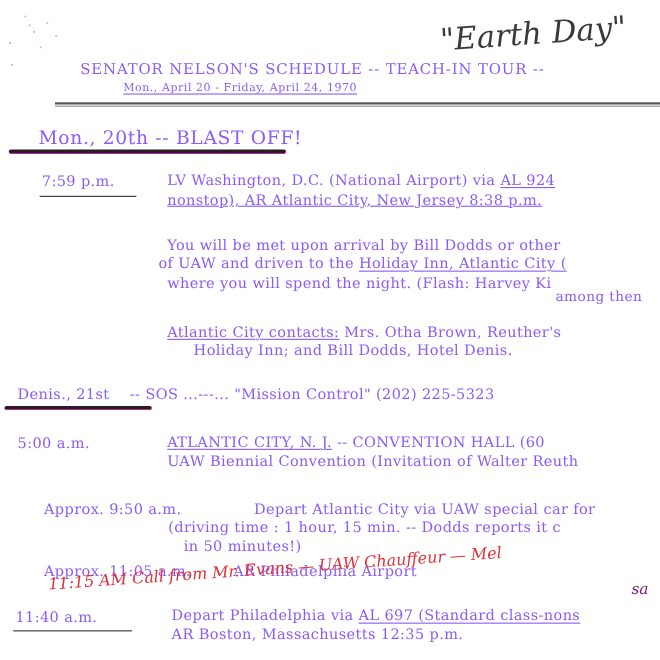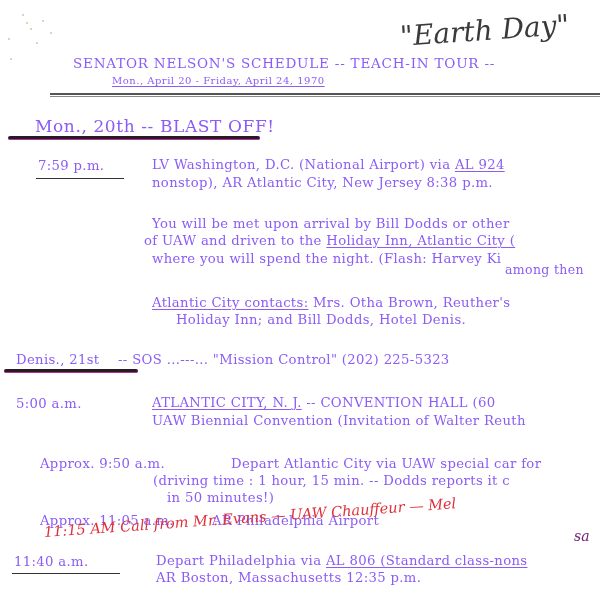--- a/index.html
+++ b/index.html
@@ -48,21 +48,21 @@
 
 <div class="t" style="left:12px;top:118px;font-size:17px;letter-spacing:0.6px;margin-left:23px;">Mon., 20th -- BLAST OFF!</div>
 <div class="hl-line" style="left:8px;top:136px;width:252px;height:3px;background:#2a1a24;border-bottom:1px solid #b030a0;border-radius:2px;"></div>
 
 <div class="t" style="left:38px;top:158px;">7:59 p.m.</div>
 <div class="rule" style="left:36px;top:178px;width:88px;border-top:1px solid #333;"></div>
 
 <div class="t" style="left:152px;top:157px;">
   <span>LV Washington, D.C. (National Airport) via </span><span class="u">AL 924</span>
 </div>
-<div class="t" style="left:152px;top:175px;">nonstop), AR Atlantic City, New Jersey  8:38 p.m.</div>
+<div class="t" style="left:152px;top:175px;text-decoration:underline;">nonstop), AR Atlantic City, New Jersey  8:38 p.m.</div>
 
 <div class="t" style="left:152px;top:216px;">You will be met upon arrival by Bill Dodds or other</div>
 <div class="t" style="left:144px;top:233px;">
   <span>of UAW and driven to the </span><span class="u">Holiday Inn, Atlantic City (</span>
 </div>
 <div class="t" style="left:152px;top:251px;">where you will spend the night.     (Flash:  Harvey Ki</div>
 <div class="t" style="left:505px;top:262px;font-size:12.5px;">among then</div>
 
 <div class="t" style="left:152px;top:295px;">
   <span class="u">Atlantic City contacts:</span><span>  Mrs. Otha Brown, Reuther's</span>
@@ -88,15 +88,15 @@
 
 <div class="t" style="left:40px;top:513px;">Approx. 11:05 a.m.</div>
 <div class="t" style="left:212px;top:513px;">AR Philadelphia Airport</div>
 
 <div class="hand" style="left:44px;top:524px;font-size:14.5px;color:#e0303a;transform:rotate(-4deg);transform-origin:left center;">11:15 AM Call from Mr. Evans — UAW Chauffeur — Mel</div>
 <div class="hand" style="left:574px;top:528px;font-size:14px;color:#701a75;">sa</div>
 
 <div class="t" style="left:14px;top:554px;">11:40 a.m.</div>
 <div class="rule" style="left:12px;top:573px;width:108px;border-top:1px solid #333;"></div>
 <div class="t" style="left:156px;top:553px;">
-  <span>Depart Philadelphia via </span><span class="u">AL 806 (Standard class-nons</span>
+  <span>Depart Philadelphia via </span><span class="u">AL 697 (Standard class-nons</span>
 </div>
 <div class="t" style="left:156px;top:570px;">AR Boston, Massachusetts  12:35 p.m.</div>
 
 </body></html>

